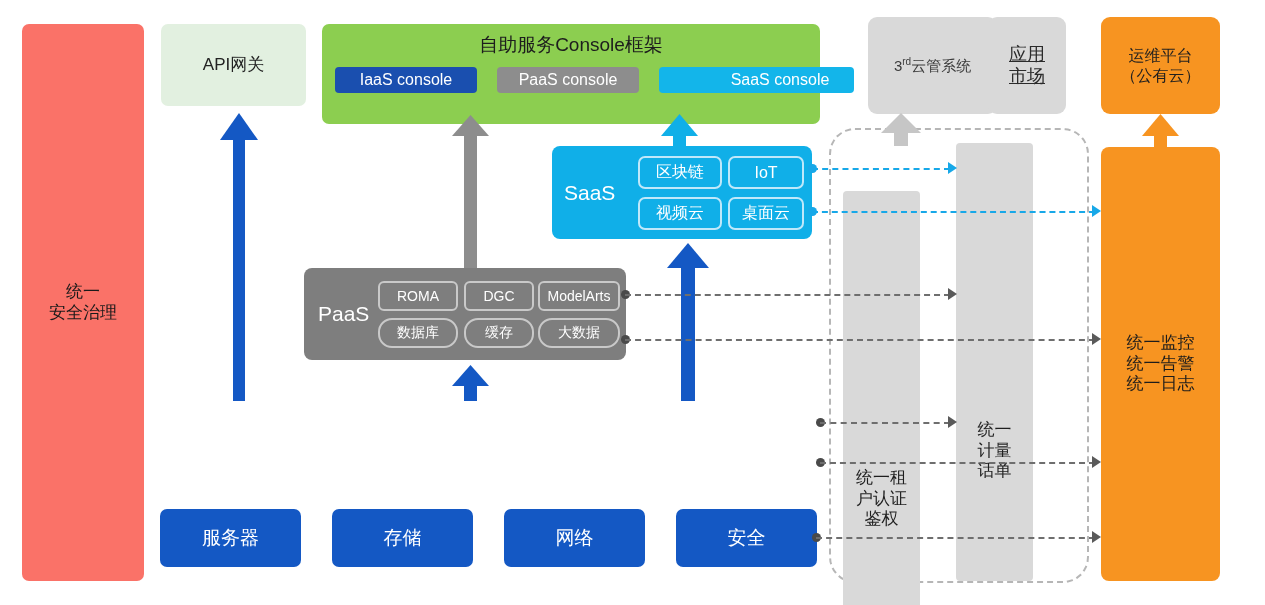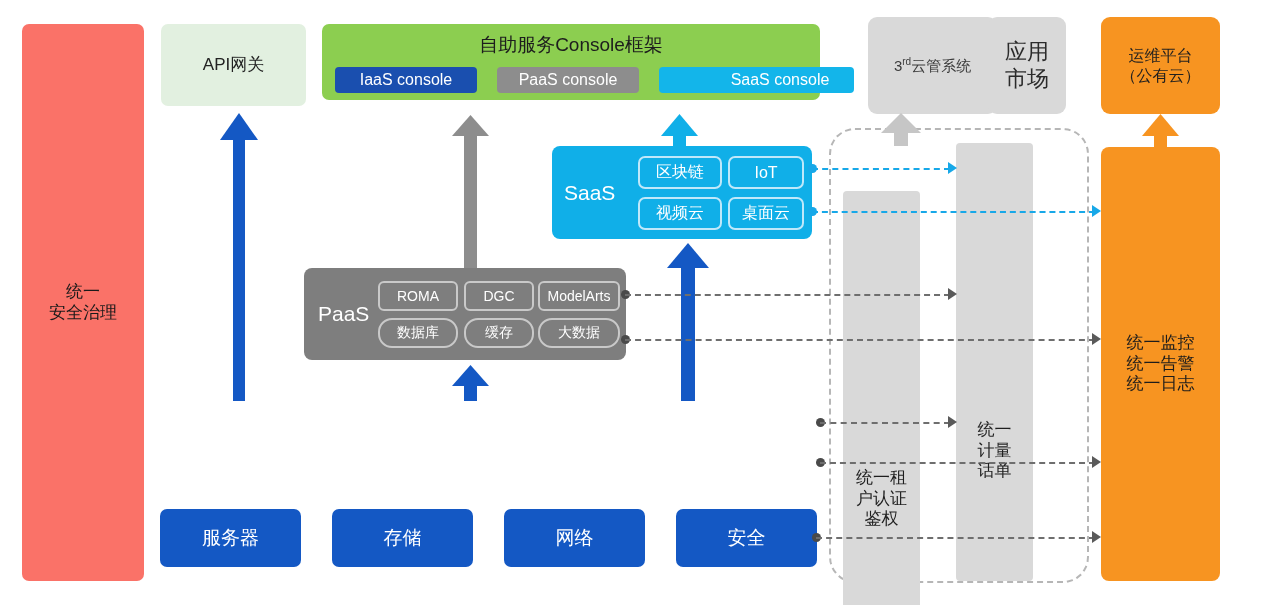--- a/index.html
+++ b/index.html
@@ -25,21 +25,21 @@
 
   
   .apigw{
     left:161px;top:24px;width:145px;height:82px;
     background:#E2F0E0;border-radius:7px;
     color:#222;font-size:17px;
   }
 
   
   .console-frame{
-    left:322px;top:24px;width:498px;height:76px;
+    left:322px;top:24px;width:498px;height:100px;
     background:#8CCE50;border-radius:7px;
     display:block;
   }
   .console-title{
     position:absolute;left:0;right:0;top:8px;
     text-align:center;color:#1d1d1d;font-size:19px;
   }
   .console-chip{
     position:absolute;top:43px;height:26px;
     border-radius:4px;color:#ffffff;font-size:16px;
@@ -50,21 +50,21 @@
   .chip-saas{left:337px;width:148px;background:#13B5EA;padding-left:47px;}
 
   
   .thirdcloud{
     left:836px;top:17px;width:129px;height:97px;
     background:#D9D9D9;border-radius:9px;color:#3b3b3b;font-size:15px;margin-left:32px;
   }
   .thirdcloud sup{font-size:10px;vertical-align:super;}
   .appmarket{
     left:988px;top:17px;width:78px;height:97px;
-    background:#D9D9D9;border-radius:9px;color:#2b2b2b;font-size:22px;
+    background:#D9D9D9;border-radius:9px;color:#2b2b2b;font-size:18px;text-decoration:underline;
   }
 
   
   .opshead{
     left:1101px;top:17px;width:119px;height:97px;
     background:#F79421;border-radius:9px;color:#1f1f1f;font-size:16px;
   }
 
   
   .saas{

